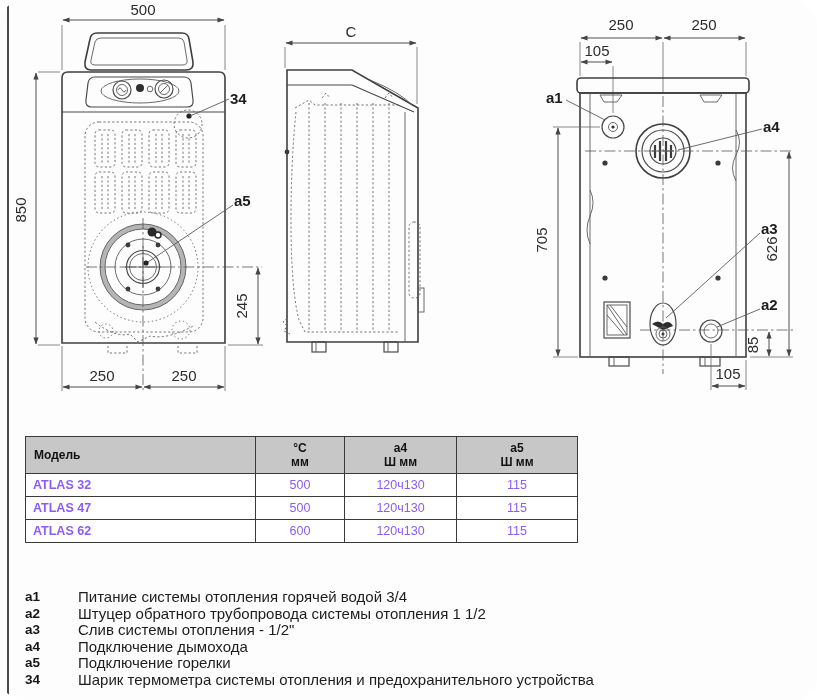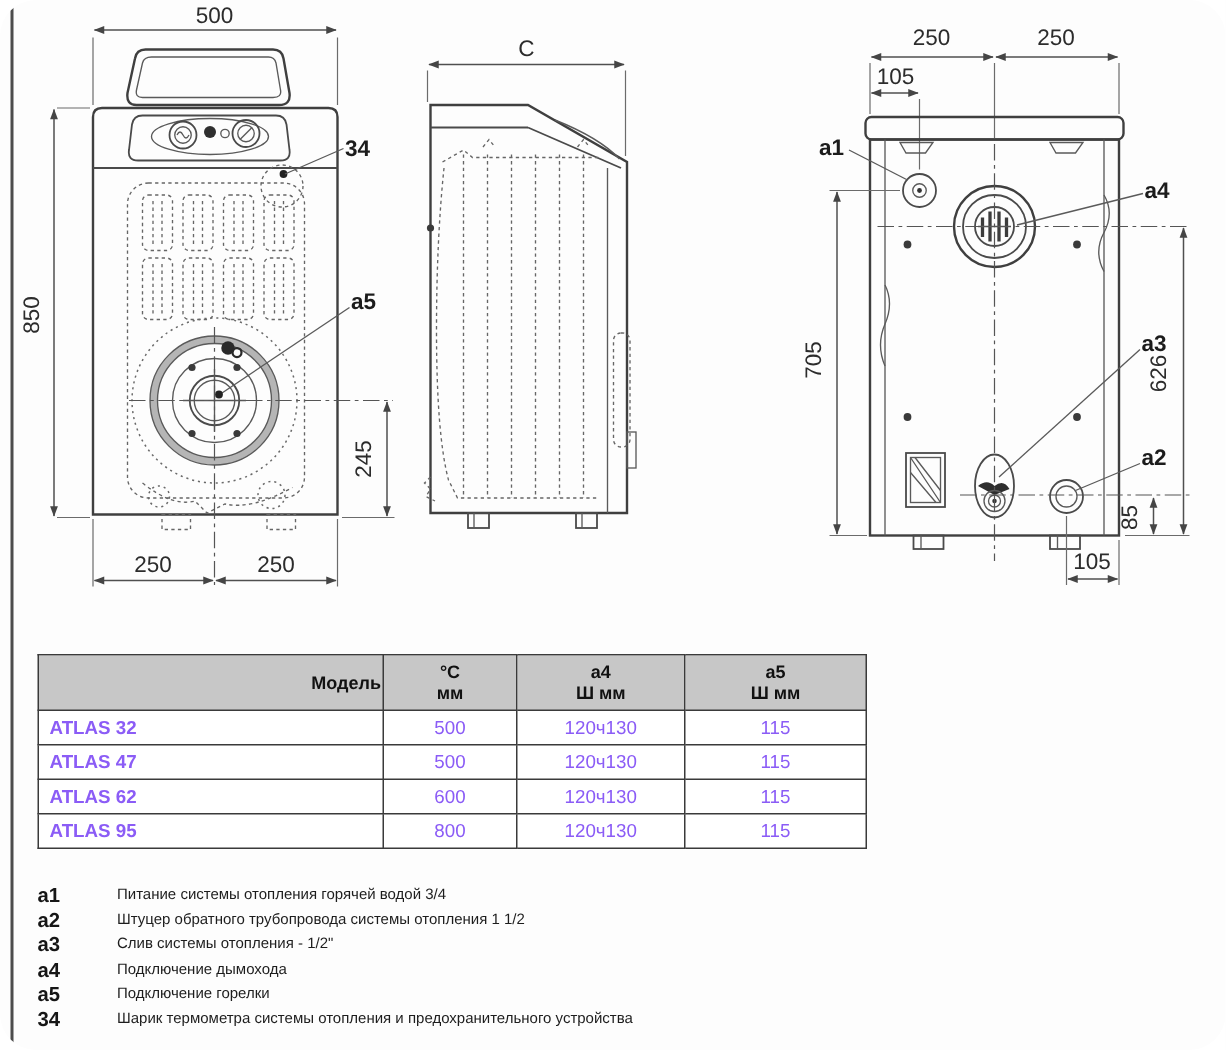--- a/index.html
+++ b/index.html
@@ -25,31 +25,31 @@
   .callout{font-size:15px;font-weight:bold;fill:#1c1c1c;}
   .grayring{fill:none;stroke:#b5b5b5;stroke-width:5;}
 
   
   table.spec{
     position:absolute;left:25px;top:436px;border-collapse:collapse;
     table-layout:fixed;background:#fff;
   }
   table.spec th,table.spec td{border:1.6px solid #3a3a3a;overflow:hidden;}
   table.spec th{background:#c7c7c7;font-size:12px;color:#111;font-weight:bold;height:34px;}
-  table.spec th.model-h{text-align:right;padding-left:8px;}
+  table.spec th.model-h{text-align:left;padding-left:8px;}
   table.spec td{height:20px;font-size:12.5px;color:#8b5cf6;}
   td.model{font-weight:bold;padding-left:7px;color:#111;}
   td.num{text-align:center;}
   .th-line{display:block;line-height:14px;text-align:center;}
 
   
   .legend{position:absolute;left:25px;top:589px;width:760px;}
   .legend-row{display:flex;align-items:flex-start;line-height:16.6px;}
   .legend-key{width:53px;flex:0 0 53px;font-weight:bold;font-size:13.5px;color:#161616;}
-  .legend-text{font-size:10px;color:#1d1d1d;}
+  .legend-text{font-size:15px;color:#1d1d1d;}
 </style>
 </head>
 <body>
 
 <div class="sheet">
   <div class="left-rule"></div>
 
   <svg width="817" height="432" viewBox="0 0 817 432">
     <defs>
       <marker id="ms" markerWidth="9" markerHeight="7" refX="1.5" refY="3" orient="auto">
@@ -329,26 +329,20 @@
         <td class="num">500</td>
         <td class="num">120ч130</td>
         <td class="num">115</td>
       </tr>
       <tr>
         <td class="model">ATLAS 62</td>
         <td class="num">600</td>
         <td class="num">120ч130</td>
         <td class="num">115</td>
       </tr>
-      <tr>
-        <td class="model">ATLAS 95</td>
-        <td class="num">800</td>
-        <td class="num">120ч130</td>
-        <td class="num">115</td>
-      </tr>
     </tbody>
   </table>
 
   
   <div class="legend">
     <div class="legend-row">
       <span class="legend-key">a1</span>
       <span class="legend-text">Питание системы отопления горячей водой 3/4</span>
     </div>
     <div class="legend-row">

